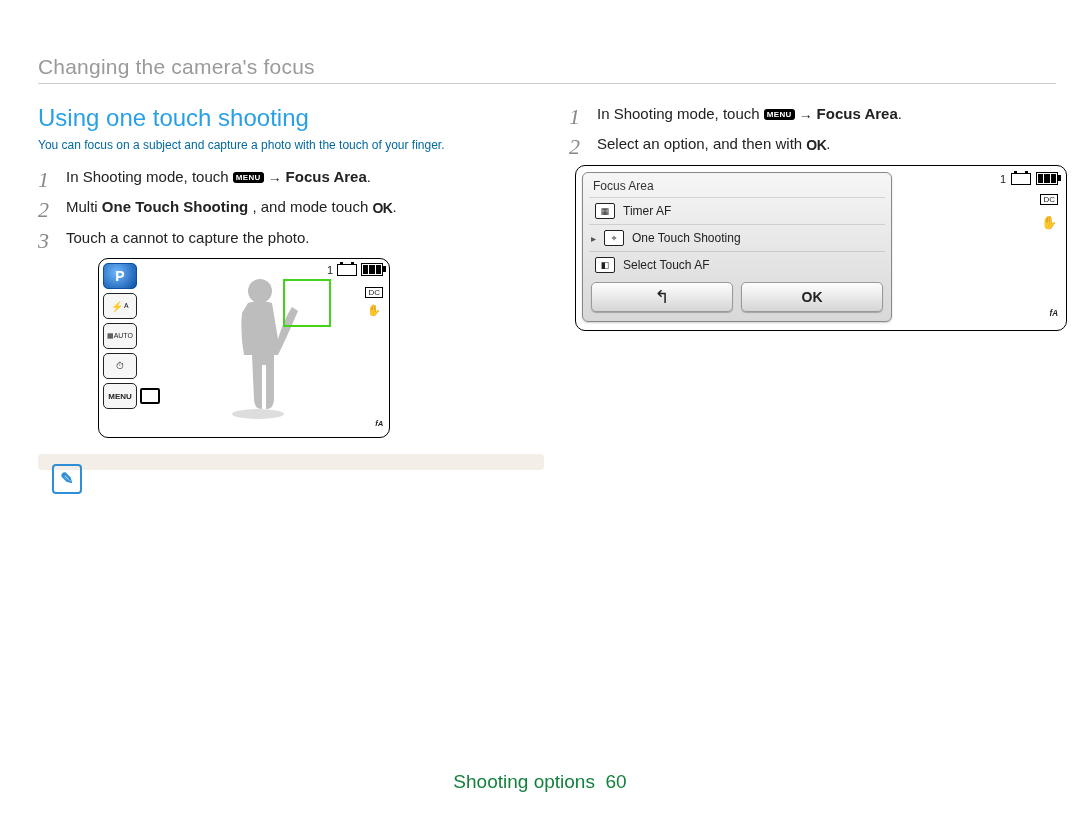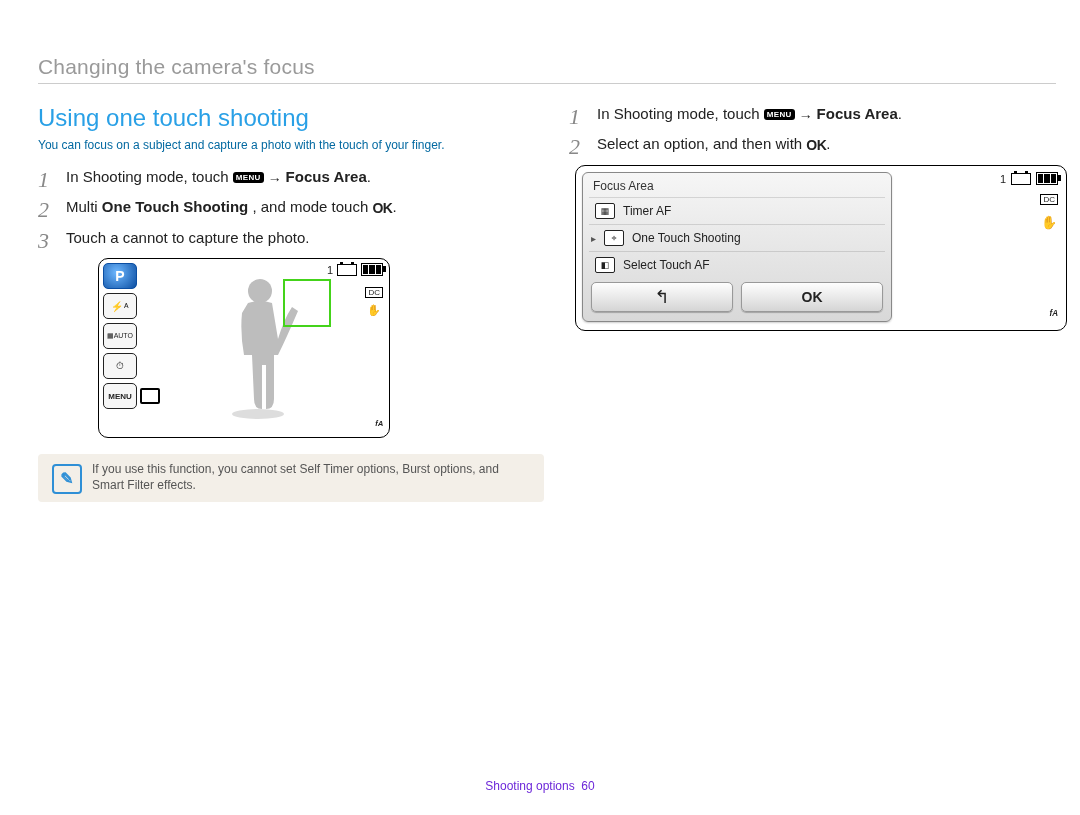--- a/index.html
+++ b/index.html
@@ -297,22 +297,22 @@
     display:flex; align-items:center; justify-content:center;
     font-size:14px; font-weight:bold;
     box-shadow: 0 1px 1px rgba(0,0,0,.25);
   }
   .pbtn .back-arrow { font-weight:normal; font-size:18px; }
 
   .footer {
     position:absolute;
     left:0; right:0; bottom: 22px;
     text-align:center;
-    font-size: 12px;
-    color: #6d28d9;
+    font-size: 19px;
+    color: #15803d;
   }
 </style>
 </head>
 <body>
 
 <div class="page">
 
   <div class="breadcrumb">Changing the camera's focus</div>
   <hr class="divider">
 
@@ -373,21 +373,20 @@
             <circle cx="56" cy="22" r="12"></circle>
             <path d="M44 34 Q56 30 68 34 L74 70 Q80 50 88 38 L94 42 Q82 70 74 86 L70 86 L70 130 Q70 140 62 140 L62 96 L58 96 L58 140 Q50 140 50 130 L48 86 L40 86 Q36 64 38 44 Z"></path>
             <ellipse cx="54" cy="145" rx="26" ry="5" fill="#ddd"></ellipse>
           </g>
         </svg>
         <div class="focus-box"></div>
       </div>
 
       <div class="note">
         <div class="note-icon">✎</div>
-        <span>If you use this function, you cannot set Self Timer options, Burst options, and Smart Filter effects.</span>
       </div>
     </div>
 
     <div class="col">
 
       <ol class="steps">
         <li>
           <span>In Shooting mode, touch </span>
           <span class="menu-badge">MENU</span>
           <span class="arrow"> → </span>

